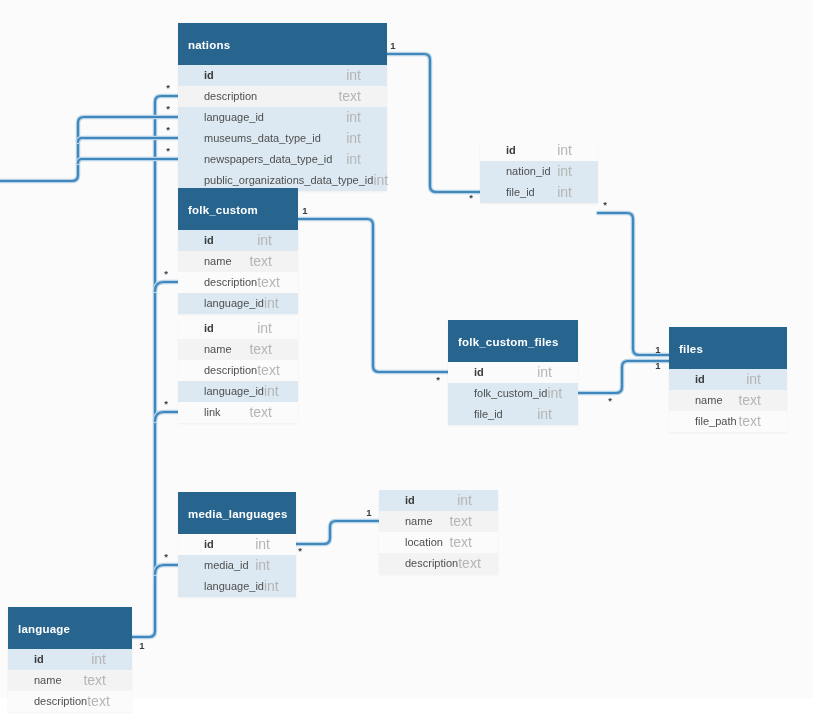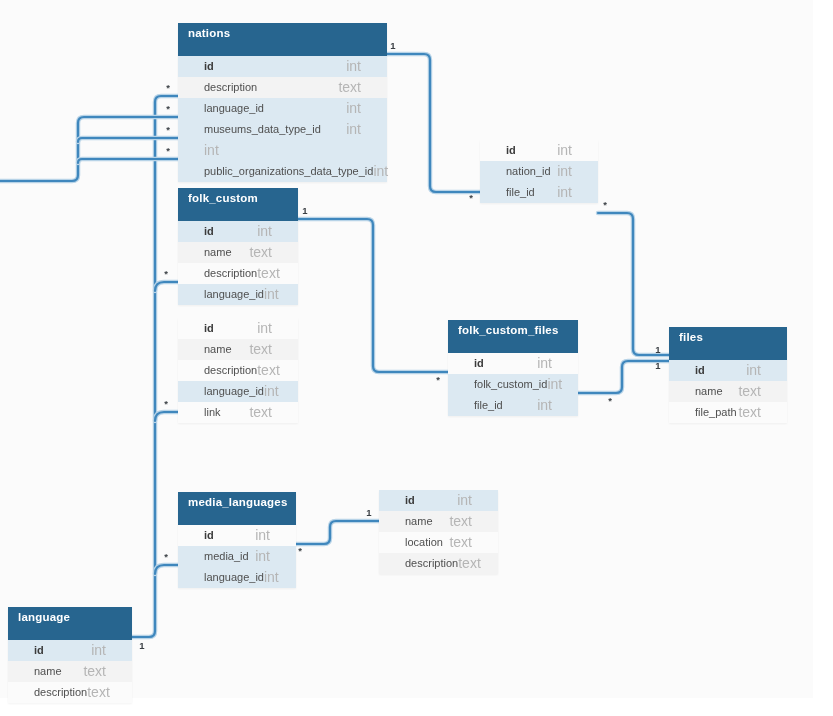--- a/index.html
+++ b/index.html
@@ -3,21 +3,21 @@
 <meta charset="utf-8">
 <style>
   html,body{margin:0;padding:0;background:#ffffff;}
   body{font-family:"Liberation Sans",sans-serif;width:833px;height:716px;position:relative;overflow:hidden;}
   #canvas{position:absolute;left:0;top:0;width:813px;height:698px;background:#fbfbfb;}
   #rel-svg{position:absolute;left:0;top:0;width:813px;height:698px;pointer-events:none;}
   .rel-halo{fill:none;stroke:#b7d3e7;stroke-width:4.5;stroke-linecap:round;}
   .rel-core{fill:none;stroke:#3f87bd;stroke-width:2.2;stroke-linecap:round;}
   .marker{position:absolute;transform:translate(-50%,-50%);font-size:9.5px;font-weight:700;color:#3a3f44;line-height:1;}
   .db-table{position:absolute;box-shadow:0 1px 2px rgba(0,0,0,0.05);font-size:11px;}
-  .t-header{height:33px;line-height:21px;padding:0 10px;background:#27658f;color:#ffffff;
+  .t-header{height:18px;line-height:21px;padding:12px 10px;background:#27658f;color:#ffffff;
             font-weight:700;font-size:11.5px;letter-spacing:.2px;cursor:move;}
   .t-row{height:21px;line-height:21px;display:flex;justify-content:space-between;padding:0 26px;}
   .t-row.hl{background:#dce9f2;}
   .t-row.plain{background:#fbfbfb;}
   .t-row.alt{background:#f3f3f3;}
   .c-name{color:#4f4f4f;}
   .c-name.pk{font-weight:700;color:#3b3b3b;}
   .c-type{color:#b5b5b5;font-size:14px;}
 </style>
 </head>
@@ -80,20 +80,21 @@
       </div>
       <div class="t-row hl">
         <span class="c-name">language_id</span>
         <span class="c-type">int</span>
       </div>
       <div class="t-row hl">
         <span class="c-name">museums_data_type_id</span>
         <span class="c-type">int</span>
       </div>
       <div class="t-row hl">
+        <span class="c-name">newspapers_data_type_id</span>
         <span class="c-type">int</span>
       </div>
       <div class="t-row hl">
         <span class="c-name">public_organizations_data_type_id</span>
         <span class="c-type">int</span>
       </div>
     </div>
     <div class="db-table" style="left: 480px; top: 140px; width: 118px;">
       <div class="t-row plain">
         <span class="c-name pk">id</span>

